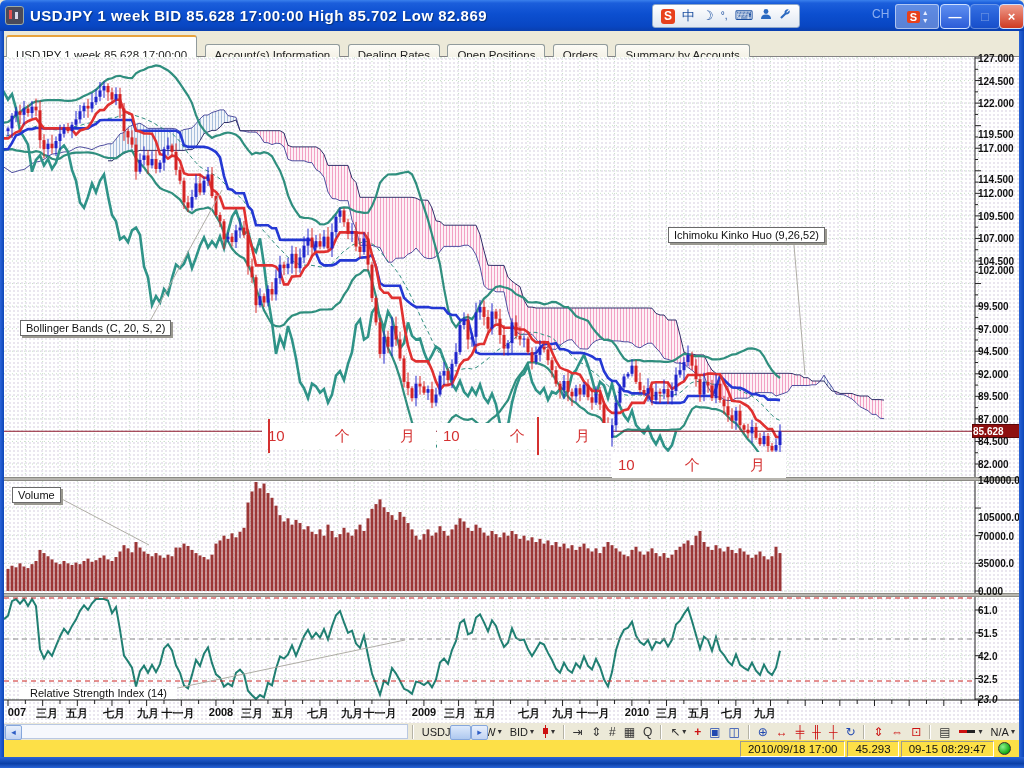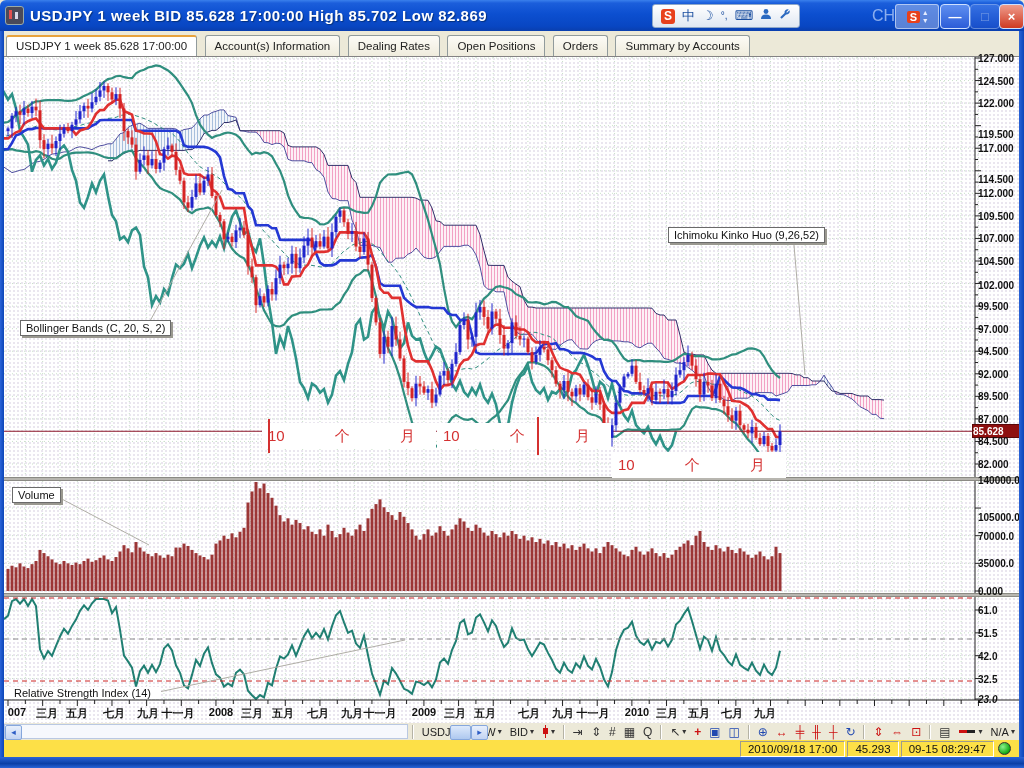--- a/index.html
+++ b/index.html
@@ -11,36 +11,36 @@
     border-radius:6px 6px 0 0;display:flex;align-items:center;color:#fff;}
   #app-icon{width:17px;height:17px;margin:0 6px 0 5px;background:#4a4a5a;border:1px solid #9aa;
     border-radius:3px;position:relative;}
   #app-icon:before{content:"";position:absolute;left:3px;top:3px;width:3px;height:9px;background:#e05050;}
   #app-icon:after{content:"";position:absolute;left:9px;top:5px;width:3px;height:7px;background:#d8d8e8;}
   #title-text{font-size:15px;font-weight:bold;letter-spacing:.5px;text-shadow:1px 1px 1px #04307c;white-space:nowrap;}
   #ime-bar{position:absolute;left:652px;top:4px;height:22px;background:linear-gradient(#ffffff,#dfe7f2);
     border:1px solid #8fa8c8;border-radius:3px;display:flex;align-items:center;gap:7px;padding:0 8px;color:#1b4fa0;}
   .ime-ico{font-size:13px;line-height:20px;cursor:default;}
   #sogou-badge{background:#e8401c;color:#fff;font-weight:bold;font-size:12px;border-radius:3px;padding:0 3px;line-height:15px;}
-  #bg-title-fragment{position:absolute;left:872px;top:7px;font-size:16px;color:#cfe0ff;opacity:.65;}
+  #bg-title-fragment{position:absolute;left:872px;top:7px;font-size:12px;color:#cfe0ff;opacity:.65;}
   #lang-chip{position:absolute;left:895px;top:4px;width:42px;height:23px;background:rgba(190,205,240,.45);
     border:1px solid rgba(230,238,255,.6);border-radius:3px;display:flex;align-items:center;justify-content:center;gap:3px;}
   #lang-chip .arrows{font-size:8px;color:#e7eeff;line-height:8px;}
   .winbtn{position:absolute;top:4px;width:28px;height:23px;border-radius:4px;border:1px solid #cfe0ff;
     color:#fff;font-size:13px;font-weight:bold;display:flex;align-items:center;justify-content:center;cursor:default;}
   #btn-min{left:940px;background:linear-gradient(#5f8ff0,#2b5cd8);}
   #btn-max{left:970px;background:linear-gradient(#5f8ff0,#2b5cd8);opacity:.45;}
   #btn-close{left:999px;width:23px;background:linear-gradient(#f0a090,#d24markt);background:linear-gradient(#ef9c8c,#cf3a22);}
   
   #tabstrip{position:absolute;left:4px;top:31px;width:1015px;height:26px;background:#ece9d8;
     border-bottom:1px solid #848284;box-sizing:border-box;white-space:nowrap;}
   .tab{display:inline-block;margin:4px 1px 0 2px;padding:4px 9px 4px;font-size:11.5px;color:#222;
     background:linear-gradient(#fcfbf6,#efecdd);border:1px solid #919b9c;border-bottom:none;
     border-radius:3px 3px 0 0;cursor:default;}
-  .tab.active{background:#fff;border-top:2px solid #e8a33d;padding-top:3px;font-weight:normal;}
+  .tab.active{background:#fff;border-top:2px solid #e8a33d;padding-top:12px;font-weight:normal;}
   
   #chart-region{position:absolute;left:4px;top:57px;width:1015px;height:666px;background:#fff;
     background-image:radial-gradient(#eae6ef 0.9px,transparent 0.9px);background-size:4px 4px;}
   #chart-svg{position:absolute;left:0;top:0;}
   .pane-sep{position:absolute;left:0;width:1015px;height:4px;background:#b8b6b0;border-top:1px solid #8b8a84;border-bottom:1px solid #8b8a84;box-sizing:border-box;}
   .axis-label{position:absolute;left:974px;font-size:10px;font-weight:600;color:#111;white-space:nowrap;}
   .x-label{position:absolute;top:649px;font-size:11px;font-weight:600;color:#111;transform:translateX(-50%);white-space:nowrap;}
   #price-badge{position:absolute;left:968px;top:367px;width:48px;height:14px;background:#8e0f0f;color:#fff;
     font-size:10px;font-weight:bold;text-align:left;line-height:14px;border:1px solid #5a0808;box-sizing:border-box;}
   .ind-label{position:absolute;background:#fff;border:1px solid #6a6a6a;box-shadow:2px 2px 0 #9a9890;
@@ -948,38 +948,38 @@
     </svg>
 
     <div class="pane-sep" style="top:420px"></div>
     <div class="pane-sep" style="top:536px"></div>
 
     <div id="price-badge">85.628</div>
 
     <div class="ind-label" style="left:16px;top:263px">Bollinger Bands (C, 20, S, 2)</div>
     <div class="ind-label" style="left:664px;top:170px">Ichimoku Kinko Huo (9,26,52)</div>
     <div class="ind-label" style="left:8px;top:430px">Volume</div>
-    <div class="ind-label" style="left:0px;top:630px;box-shadow:none;border:none;padding:0 10px">Relative Strength Index (14)</div>
+    <div class="ind-label" style="left:16px;top:630px;box-shadow:none;border:none;padding:0 10px">Relative Strength Index (14)</div>
 
     <div class="annot" style="left:258px;top:366px">10 个 月</div>
     <div class="annot" style="left:433px;top:366px">10 个 月</div>
     <div class="annot" style="left:608px;top:395px">10 个 月</div>
     <div class="annot-mark" style="left:264px;top:362px;height:34px"></div>
     <div class="annot-mark" style="left:533px;top:360px;height:38px"></div>
   <div class="axis-label" style="top: -4px;">127.000</div>
       <div class="axis-label" style="top: 18.556px;">124.500</div>
       <div class="axis-label" style="top: 41.112px;">122.000</div>
       <div class="axis-label" style="top: 63.668px; margin-top: 8px;">119.500</div>
       <div class="axis-label" style="top: 86.224px;">117.000</div>
       <div class="axis-label" style="top: 117px;">114.500</div>
       <div class="axis-label" style="top: 131.336px;">112.000</div>
       <div class="axis-label" style="top: 153.892px;">109.500</div>
       <div class="axis-label" style="top: 176.448px;">107.000</div>
       <div class="axis-label" style="top: 199.004px;">104.500</div>
-      <div class="axis-label" style="top: 223px;">102.000</div>
+      <div class="axis-label" style="top: 208px;">102.000</div>
       <div class="axis-label" style="top: 244.116px;">99.500</div>
       <div class="axis-label" style="top: 266.672px;">97.000</div>
       <div class="axis-label" style="top: 289.228px;">94.500</div>
       <div class="axis-label" style="top: 311.784px;">92.000</div>
       <div class="axis-label" style="top: 334.34px;">89.500</div>
       <div class="axis-label" style="top: 356.896px;">87.000</div>
       <div class="axis-label" style="top: 379.452px;">84.500</div>
       <div class="axis-label" style="top: 402.008px;">82.000</div>
       <div class="axis-label" style="top: 418.4px;">140000.0</div>
       <div class="axis-label" style="top: 455px;">105000.0</div>

